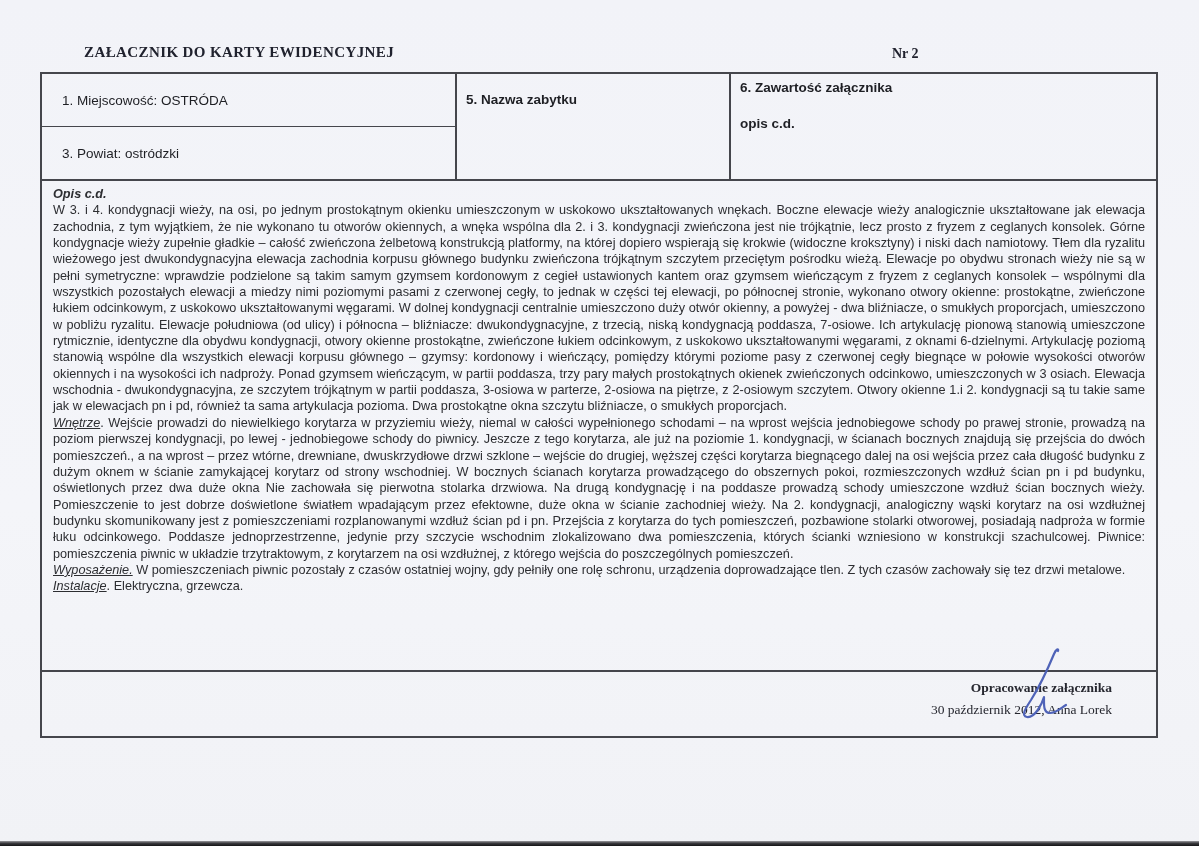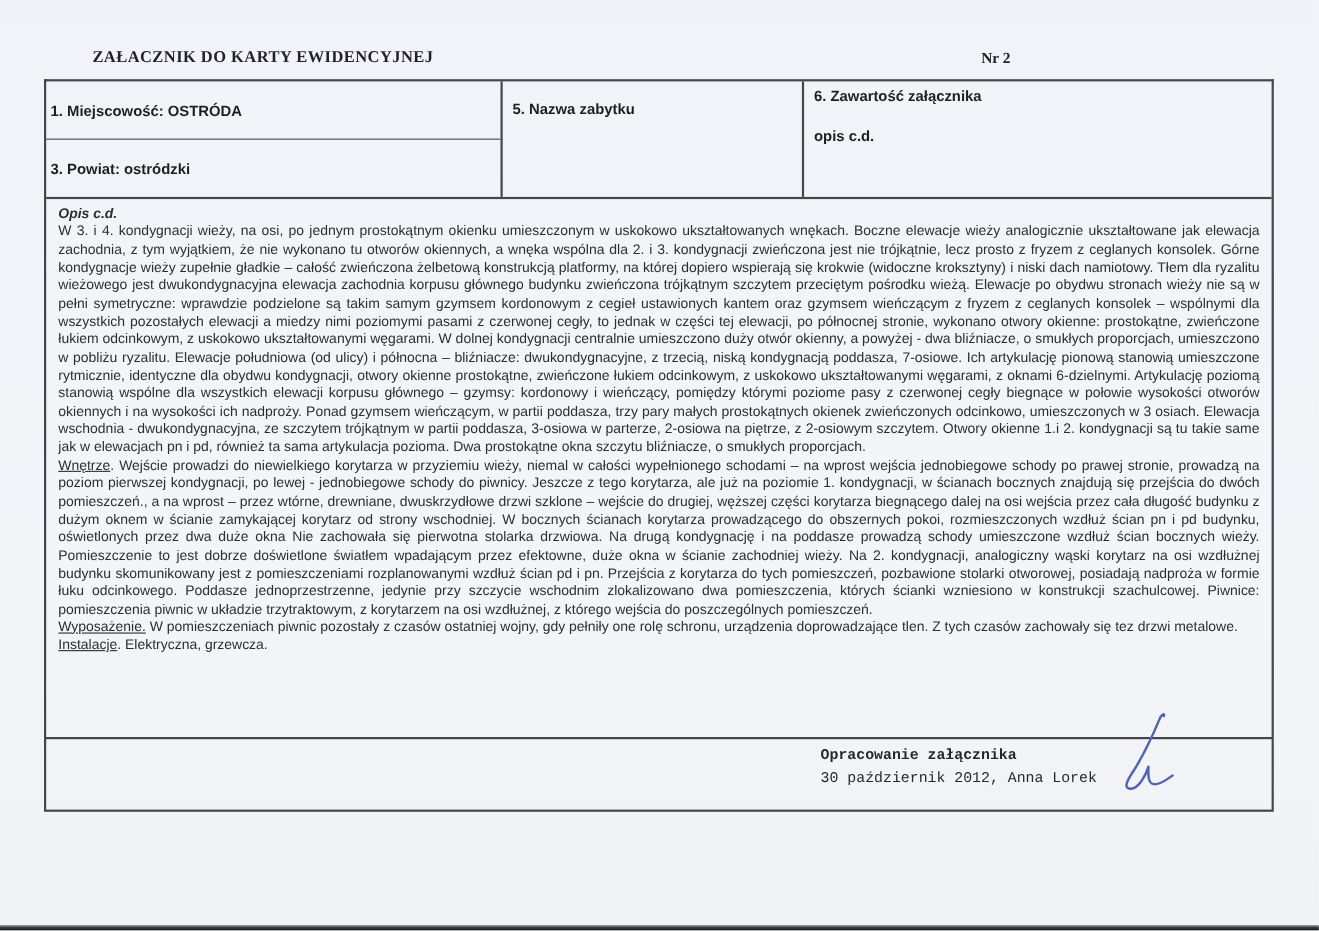--- a/index.html
+++ b/index.html
@@ -31,49 +31,49 @@
     position: absolute; left: 40px; top: 72px;
     width: 1118px; height: 598px;
     border: 2px solid #45464c;
     border-bottom: none;
     color: #1e1f24;
   }
   .thead { display: flex; height: 107px; border-bottom: 2px solid #45464c; }
   .col-left { width: 415px; border-right: 2px solid #45464c; display: flex; flex-direction: column; }
   .col-left .frow {
     flex: 1; display: flex; align-items: center;
-    padding: 0 4px; font-weight: bold; font-size: 13.5px;
+    padding: 0 20px; font-weight: normal; font-size: 13.5px;
     border-bottom: 1.5px solid #45464c;
   }
   .col-left .frow:last-child { border-bottom: none; }
   .col-mid { width: 274px; border-right: 2px solid #45464c; padding: 18px 9px; }
   .col-right { flex: 1; padding: 6px 9px; }
   .cell-label { font-weight: bold; font-size: 13.5px; }
   .monument-name {
     margin-top: 10px; font-weight: bold; font-size: 15px; line-height: 19px;
     letter-spacing: 0.2px;
   }
   .attachment-value { margin-top: 21px; font-weight: bold; font-size: 13.5px; }
   .tbody {
     height: 489px; padding: 5px 11px 0 11px;
     font-size: 12.7px; line-height: 16.35px; color: #2c2d31;
     text-align: justify; overflow: hidden;
   }
   .tbody p { margin: 0; }
   .h-bold-italic { font-weight: bold; font-style: italic; }
-  .h-underline-italic { text-decoration: underline; }
+  .h-underline-italic { font-style: italic; text-decoration: underline; }
   .footer-box {
     position: absolute; left: 40px; top: 670px;
     width: 1118px; height: 68px;
     border: 2px solid #45464c;
   }
   .footer-credit {
-    position: absolute; left: 704px; top: 8px; width: 350px;
-    text-align: left; color: #26272f;
-    font-family: Liberation Mono, monospace;
+    position: absolute; left: 720px; top: 8px; width: 350px;
+    text-align: right; color: #26272f;
+    font-family: Liberation Serif, serif;
   }
   .footer-credit .credit-label { font-weight: bold; font-size: 13.5px; }
   .footer-credit .credit-value { margin-top: 6px; font-size: 13.5px; }
   .signature-svg { position: absolute; left: 1012px; top: 646px; z-index: 5; }
 </style>
 </head>
 <body>
 
 <div class="doc-header-title">ZAŁACZNIK DO KARTY EWIDENCYJNEJ</div>
 <div class="doc-page-number">Nr 2</div>

